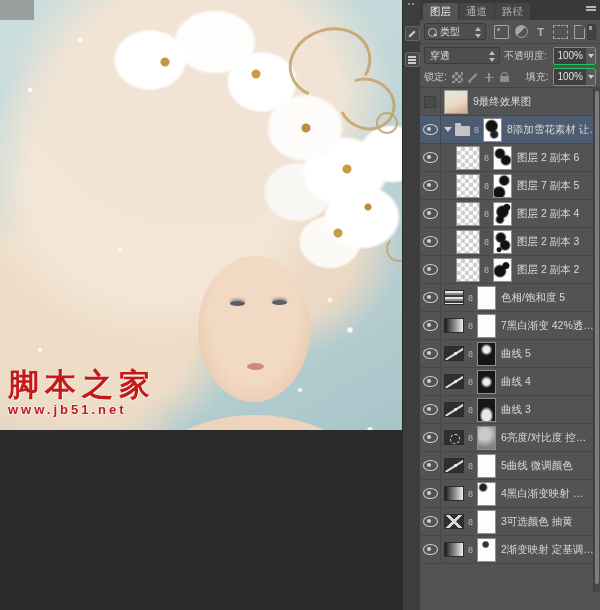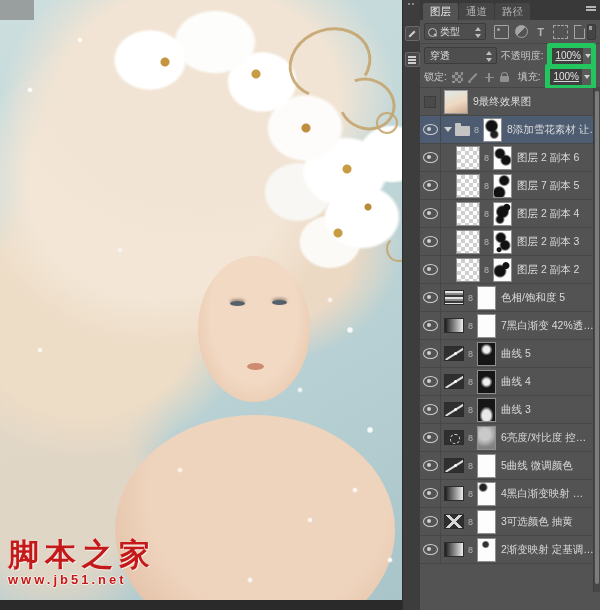--- a/index.html
+++ b/index.html
@@ -1,21 +1,21 @@
 <!DOCTYPE html>
 <html><head>
 <meta charset="utf-8">
 <style>
   html,body{margin:0;padding:0;}
   body{width:600px;height:610px;overflow:hidden;background:#2a2a2a;
        font-family:"Liberation Sans","DejaVu Sans",sans-serif;-webkit-font-smoothing:antialiased;}
   .stage{position:relative;width:600px;height:610px;}
 
   
-  .photo{position:absolute;left:0;top:0;width:402px;height:600px;overflow:hidden;
+  .photo{position:absolute;left:0;top:0;width:402px;height:430px;overflow:hidden;
     background:
       radial-gradient(circle at 165px 62px,#c69540 0 4px,rgba(0,0,0,0) 5px),
       radial-gradient(circle at 256px 74px,#c99b43 0 4px,rgba(0,0,0,0) 5px),
       radial-gradient(circle at 306px 128px,#bf8f3e 0 4px,rgba(0,0,0,0) 5px),
       radial-gradient(circle at 347px 169px,#c99b43 0 4px,rgba(0,0,0,0) 5px),
       radial-gradient(circle at 338px 233px,#c99b43 0 4px,rgba(0,0,0,0) 5px),
       radial-gradient(circle at 368px 207px,#b98a3c 0 3px,rgba(0,0,0,0) 4px),
       radial-gradient(ellipse 48px 40px at 150px 60px,#ffffff 0 70%,rgba(255,255,255,0) 78%),
       radial-gradient(ellipse 54px 42px at 215px 42px,#fdfdfc 0 70%,rgba(255,255,255,0) 78%),
       radial-gradient(ellipse 46px 40px at 262px 82px,#ffffff 0 70%,rgba(255,255,255,0) 78%),
@@ -103,21 +103,21 @@
   .fic.typ{color:#b5b5b5;font-size:11px;font-weight:bold;line-height:12px;text-align:center;}
   .fic.shp{border:1px dashed #a5a5a5;}
   .fic.smo{border:1px solid #a5a5a5;width:9px;}
   .fic.smo::before{content:"";position:absolute;right:-1px;top:-1px;border-left:4px solid transparent;border-top:4px solid #535353;}
   .ftoggle{width:7px;height:14px;background:#454545;border:1px solid #383838;border-radius:2px;position:relative;}
   .ftoggle::before{content:"";position:absolute;left:1px;top:1px;width:3px;height:4px;background:#9a9a9a;}
 
   .blendrow{height:23px;display:flex;align-items:center;padding:0 4px;box-sizing:border-box;gap:4px;}
   .blendsel{width:76px;padding-left:5px;}
   .lab{color:#c9c9c9;white-space:nowrap;}
-  .valbox{display:flex;height:16px;border:5px solid #22c55e;border-radius:2px;overflow:hidden;margin-left:auto;text-decoration:underline;}
+  .valbox{display:flex;height:16px;border:1px solid #22c55e;border-radius:2px;overflow:hidden;margin-left:auto;}
   .valbox .num{background:#3f3f3f;color:#e2e2e2;padding:0 3px;line-height:15px;min-width:24px;text-align:right;}
   .valbox .arr{width:9px;background:#5a5a5a;position:relative;}
   .valbox .arr::before{content:"";position:absolute;left:2px;top:6px;border-left:3px solid transparent;border-right:3px solid transparent;border-top:4px solid #cfcfcf;}
 
   .lockrow{height:21px;display:flex;align-items:center;padding:0 4px;box-sizing:border-box;gap:5px;border-bottom:1px solid #454545;}
   .lic{position:relative;width:11px;height:11px;opacity:.85;}
   .lic.chk{background:
       linear-gradient(45deg,#9b9b9b 25%,transparent 25%),linear-gradient(-45deg,#9b9b9b 25%,transparent 25%),
       linear-gradient(45deg,transparent 75%,#9b9b9b 75%),linear-gradient(-45deg,transparent 75%,#9b9b9b 75%);
       background-size:6px 6px;background-position:0 0,0 3px,3px -3px,-3px 0;background-color:#5c5c5c;}

